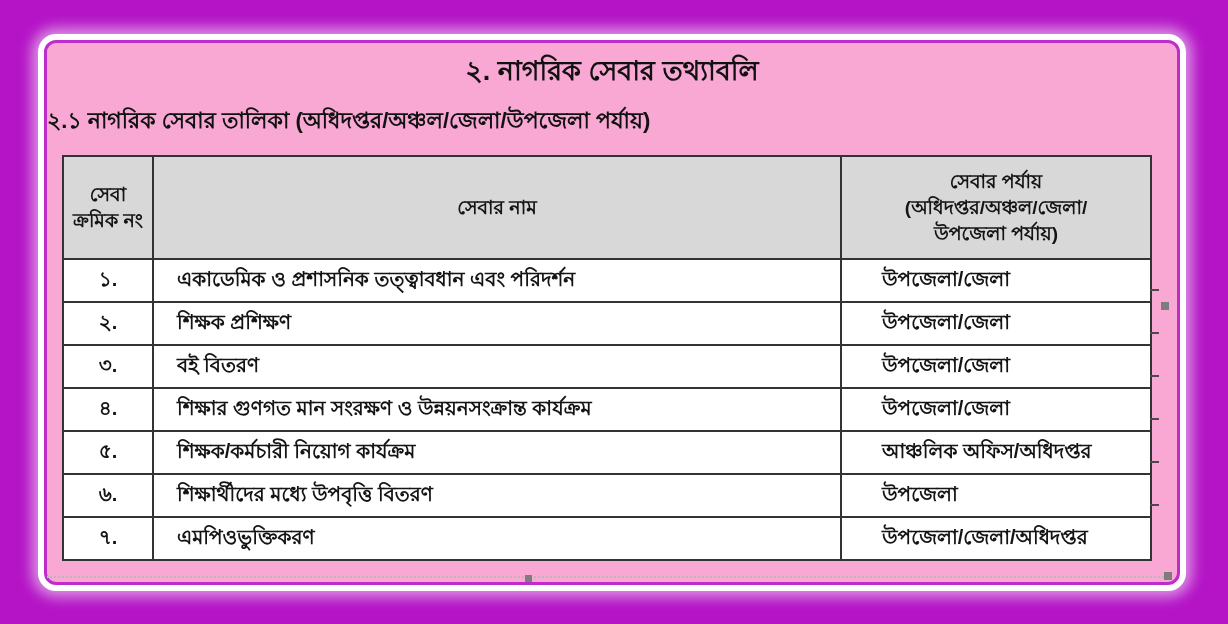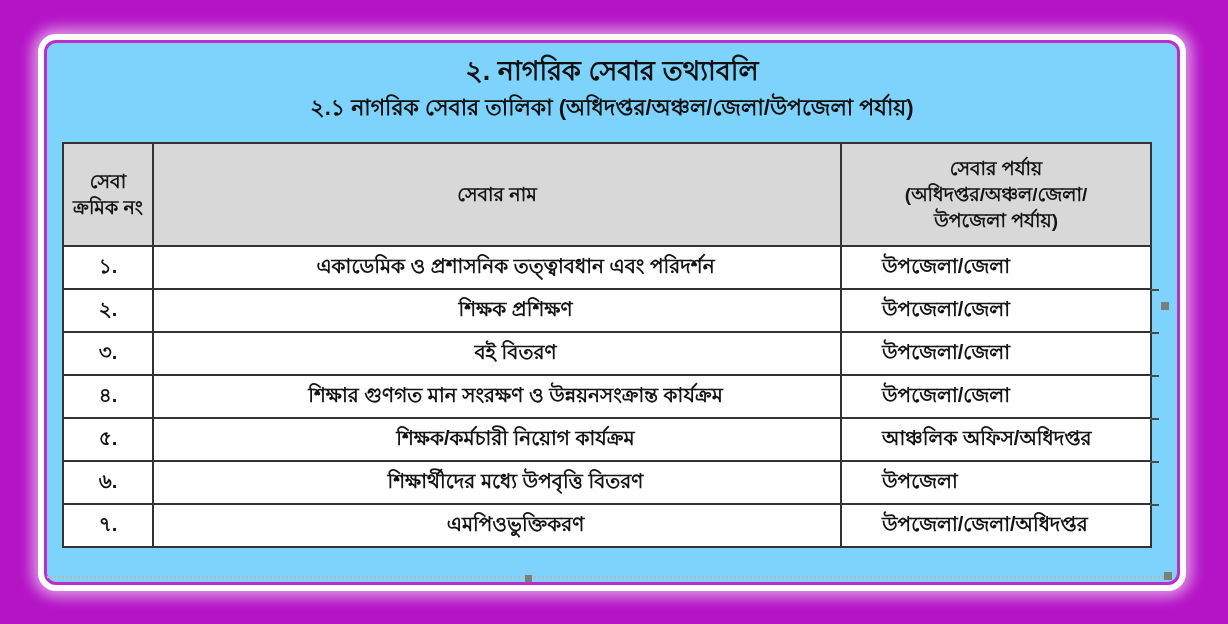--- a/index.html
+++ b/index.html
@@ -10,36 +10,35 @@
     overflow: hidden;
     background: #b414c6;
     font-family: "Liberation Sans", "DejaVu Sans", sans-serif;
   }
   .sheet {
     position: absolute;
     left: 44px;
     top: 40px;
     width: 1130px;
     height: 539px;
-    background: #7dd3fc;
+    background: #f9a8d4;
     border: 3px solid #c02ccc;
     border-radius: 12px;
     box-shadow: 0 0 0 6px #ffffff, 0 0 14px 12px rgba(255,255,255,0.55);
   }
   .title {
     margin-top: 11px;
     text-align: center;
     font-size: 27px;
     line-height: 34px;
     font-weight: 700;
     color: #111;
   }
   .subtitle {
-    margin-top: 6px;
-    text-align: center;
+    margin-top: 19px;
     font-size: 22px;
     line-height: 28px;
     font-weight: 700;
     color: #111;
   }
   table.svc {
     margin-top: 20px;
     margin-left: 15px;
     border-collapse: collapse;
     table-layout: fixed;
@@ -63,21 +62,21 @@
     line-height: 26px;
   }
   table.svc tbody td {
     height: 41px;
     font-size: 20px;
     font-weight: 600;
     vertical-align: middle;
     background: #ffffff;
   }
   table.svc tbody td.c1 { text-align: center; }
-  table.svc tbody td.c2 { text-align: center; padding-left: 37px; margin-left: 27px; }
+  table.svc tbody td.c2 { text-align: left; padding-left: 23px; margin-left: 27px; }
   table.svc tbody td.c3 { text-align: left; padding-left: 40px; }
   .dotline {
     position: absolute;
     left: 47px;
     top: 576px;
     width: 1124px;
     height: 0;
     border-top: 2px dotted #b8b8b8;
   }
   .handle {

